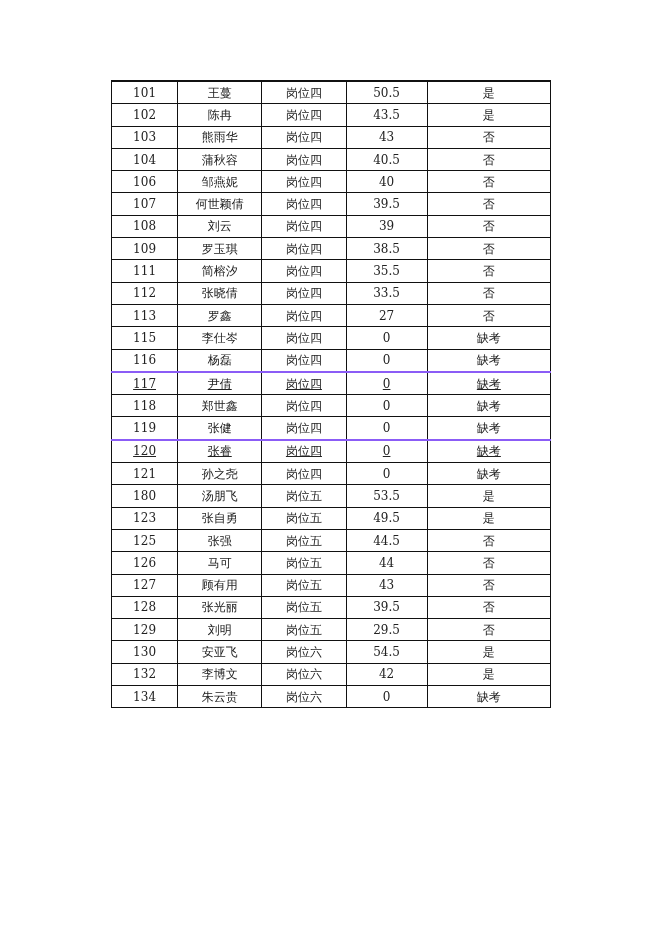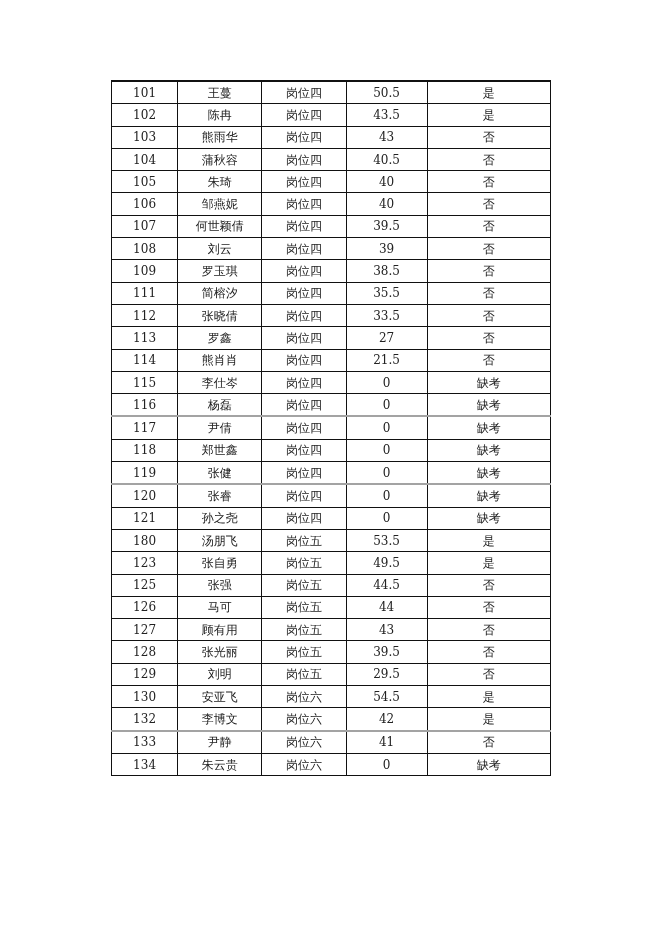--- a/index.html
+++ b/index.html
@@ -4,21 +4,21 @@
 <style>
   html, body { margin: 0; padding: 0; background: #ffffff; }
   body { width: 662px; height: 936px; position: relative; overflow: hidden;
          font-family: "DejaVu Serif", "Liberation Serif", serif; color: #222; }
   .page { position: absolute; left: 0; top: 0; width: 662px; height: 660px; background: #fff; }
   table.grid { position: absolute; left: 111px; top: 80px; width: 440px;
                border-collapse: collapse; table-layout: fixed; }
   table.grid td { border: 1px solid #111; height: 21.3px; padding: 0; text-align: center;
                   vertical-align: middle; font-size: 12px; line-height: 12px; white-space: nowrap; }
   table.grid tr:first-child td { border-top: 2px solid #111; }
-  table.grid tr.thick-top td { border-top: 2px solid #a3a3a3; }
+  table.grid tr.thick-top td { border-top: 2px solid #8b5cf6; text-decoration: underline; }
   .c-id { width: 66px; } .c-name { width: 84px; } .c-post { width: 84px; }
   .c-score { width: 81px; } .c-result { width: 123px; }
   .num { font-family: "DejaVu Serif", "Liberation Serif", serif; font-size: 11.5px; }
 </style>
 </head>
 <body>
 
 <div class="page">
   <table class="grid">
     <colgroup>
@@ -51,27 +51,20 @@
           <td>否</td>
         </tr>
         <tr>
           <td class="num">104</td>
           <td>蒲秋容</td>
           <td>岗位四</td>
           <td class="num">40.5</td>
           <td>否</td>
         </tr>
         <tr>
-          <td class="num">105</td>
-          <td>朱琦</td>
-          <td>岗位四</td>
-          <td class="num">40</td>
-          <td>否</td>
-        </tr>
-        <tr>
           <td class="num">106</td>
           <td>邹燕妮</td>
           <td>岗位四</td>
           <td class="num">40</td>
           <td>否</td>
         </tr>
         <tr>
           <td class="num">107</td>
           <td>何世颖倩</td>
           <td>岗位四</td>
@@ -104,27 +97,20 @@
           <td>张晓倩</td>
           <td>岗位四</td>
           <td class="num">33.5</td>
           <td>否</td>
         </tr>
         <tr>
           <td class="num">113</td>
           <td>罗鑫</td>
           <td>岗位四</td>
           <td class="num">27</td>
-          <td>否</td>
-        </tr>
-        <tr>
-          <td class="num">114</td>
-          <td>熊肖肖</td>
-          <td>岗位四</td>
-          <td class="num">21.5</td>
           <td>否</td>
         </tr>
         <tr>
           <td class="num">115</td>
           <td>李仕岑</td>
           <td>岗位四</td>
           <td class="num">0</td>
           <td>缺考</td>
         </tr>
         <tr>
@@ -224,27 +210,20 @@
           <td>岗位六</td>
           <td class="num">54.5</td>
           <td>是</td>
         </tr>
         <tr>
           <td class="num">132</td>
           <td>李博文</td>
           <td>岗位六</td>
           <td class="num">42</td>
           <td>是</td>
-        </tr>
-        <tr class="thick-top">
-          <td class="num">133</td>
-          <td>尹静</td>
-          <td>岗位六</td>
-          <td class="num">41</td>
-          <td>否</td>
         </tr>
         <tr>
           <td class="num">134</td>
           <td>朱云贵</td>
           <td>岗位六</td>
           <td class="num">0</td>
           <td>缺考</td>
         </tr>
       </tbody>
   </table>

